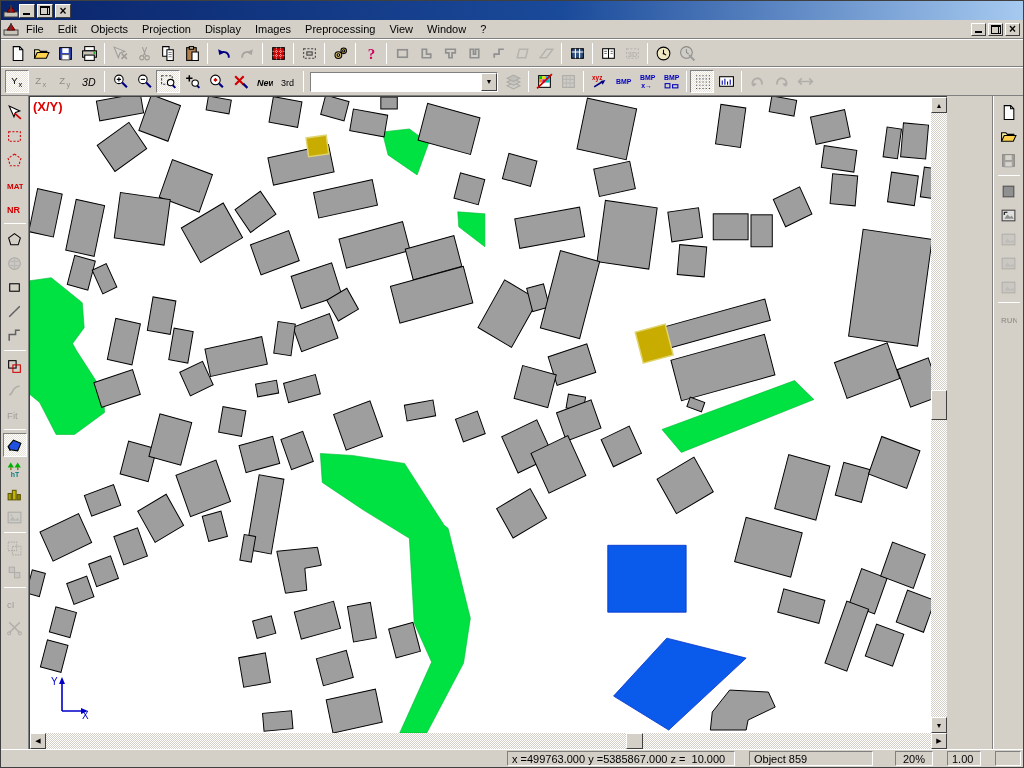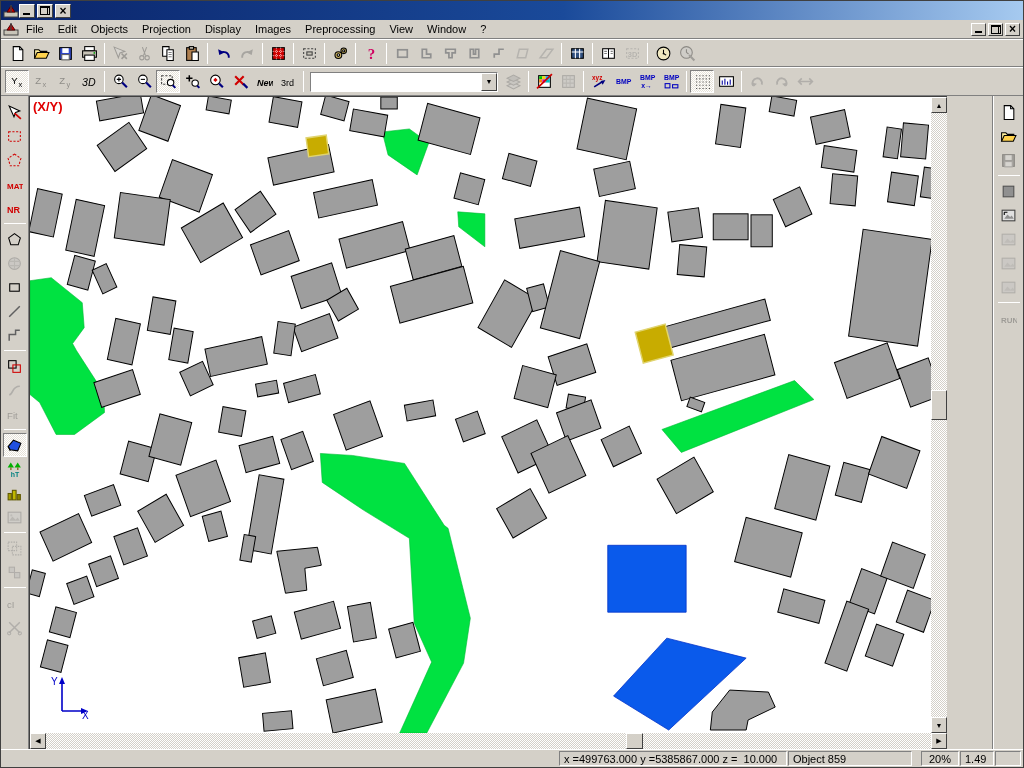--- a/index.html
+++ b/index.html
@@ -71,21 +71,21 @@
 
   .dither { background:conic-gradient(#fff 25%,#d4d0c8 0 50%,#fff 0 75%,#d4d0c8 0); background-size:2px 2px; }
   .vscroll { position:relative; }
   .hscroll { grid-column:1 / span 2; position:relative; }
   .sbtn { position:absolute; width:16px; height:16px; background:#d4d0c8; border:1px solid;
           border-color:#fff #404040 #404040 #fff; display:flex; align-items:center; justify-content:center;
           font-size:7px; color:#000; }
   .sthumb { position:absolute; background:#d4d0c8; border:1px solid; border-color:#fff #404040 #404040 #fff; }
 
   
-  .statusbar { height:18px; flex:none; display:flex; align-items:center; gap:1px; padding:1px 2px 1px 0;
+  .statusbar { height:18px; flex:none; display:flex; align-items:center; gap:14px; padding:1px 2px 1px 0;
                border-top:1px solid #fff; }
   .statusbar .lead { flex:1; }
   .spanel { height:15px; border:1px solid; border-color:#808080 #fff #fff #808080; padding:1px 4px;
             white-space:pre; overflow:hidden; }
   .sp-coords { width:228px; }
   .sp-object { width:124px; }
   .sp-zoom { width:38px; text-align:center; margin-left:8px; }
   .sp-scale { width:34px; }
   .sp-end { width:26px; }
 </style>
@@ -816,16 +816,16 @@
           </svg>
         </span>
       </div>
   </div>
 
   <div class="statusbar">
     <span class="lead"></span>
     <span class="spanel sp-coords">x =499763.000 y =5385867.000 z =  10.000</span>
     <span class="spanel sp-object">Object 859</span>
     <span class="spanel sp-zoom">20%</span>
-    <span class="spanel sp-scale">1.49</span>
+    <span class="spanel sp-scale">1.00</span>
     <span class="spanel sp-end"></span>
   </div>
 </div>
 
 </body></html>

